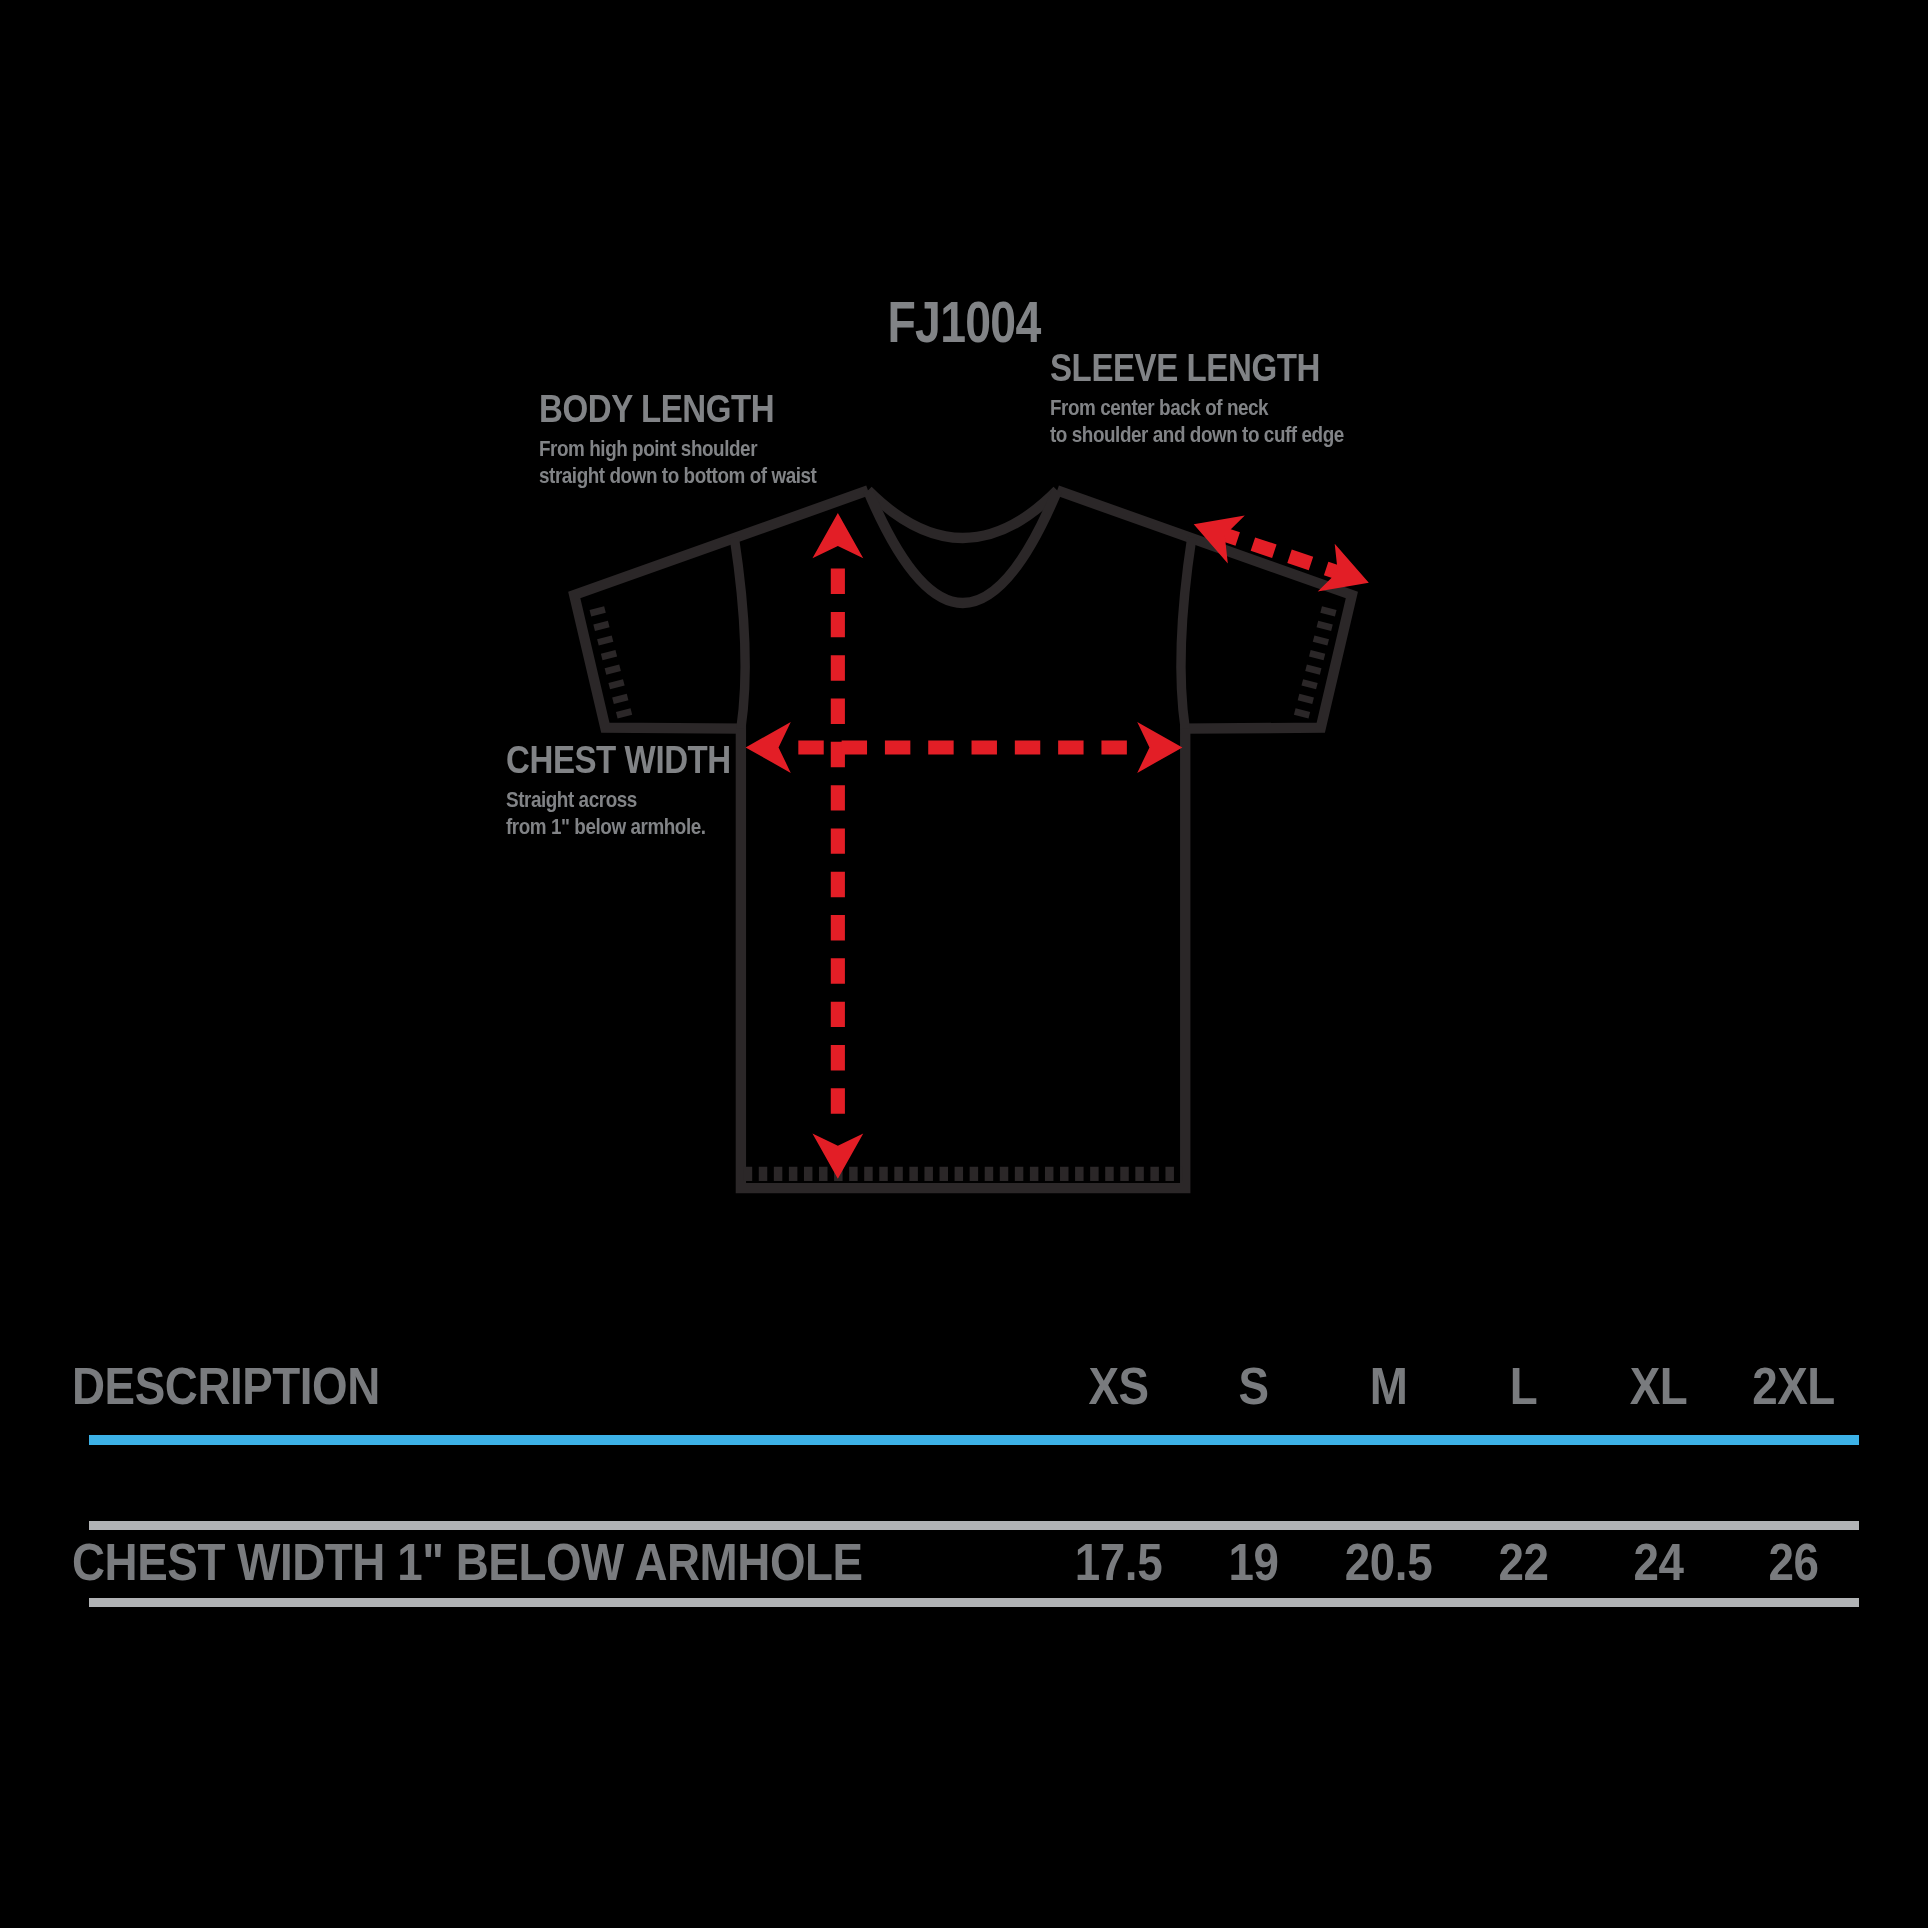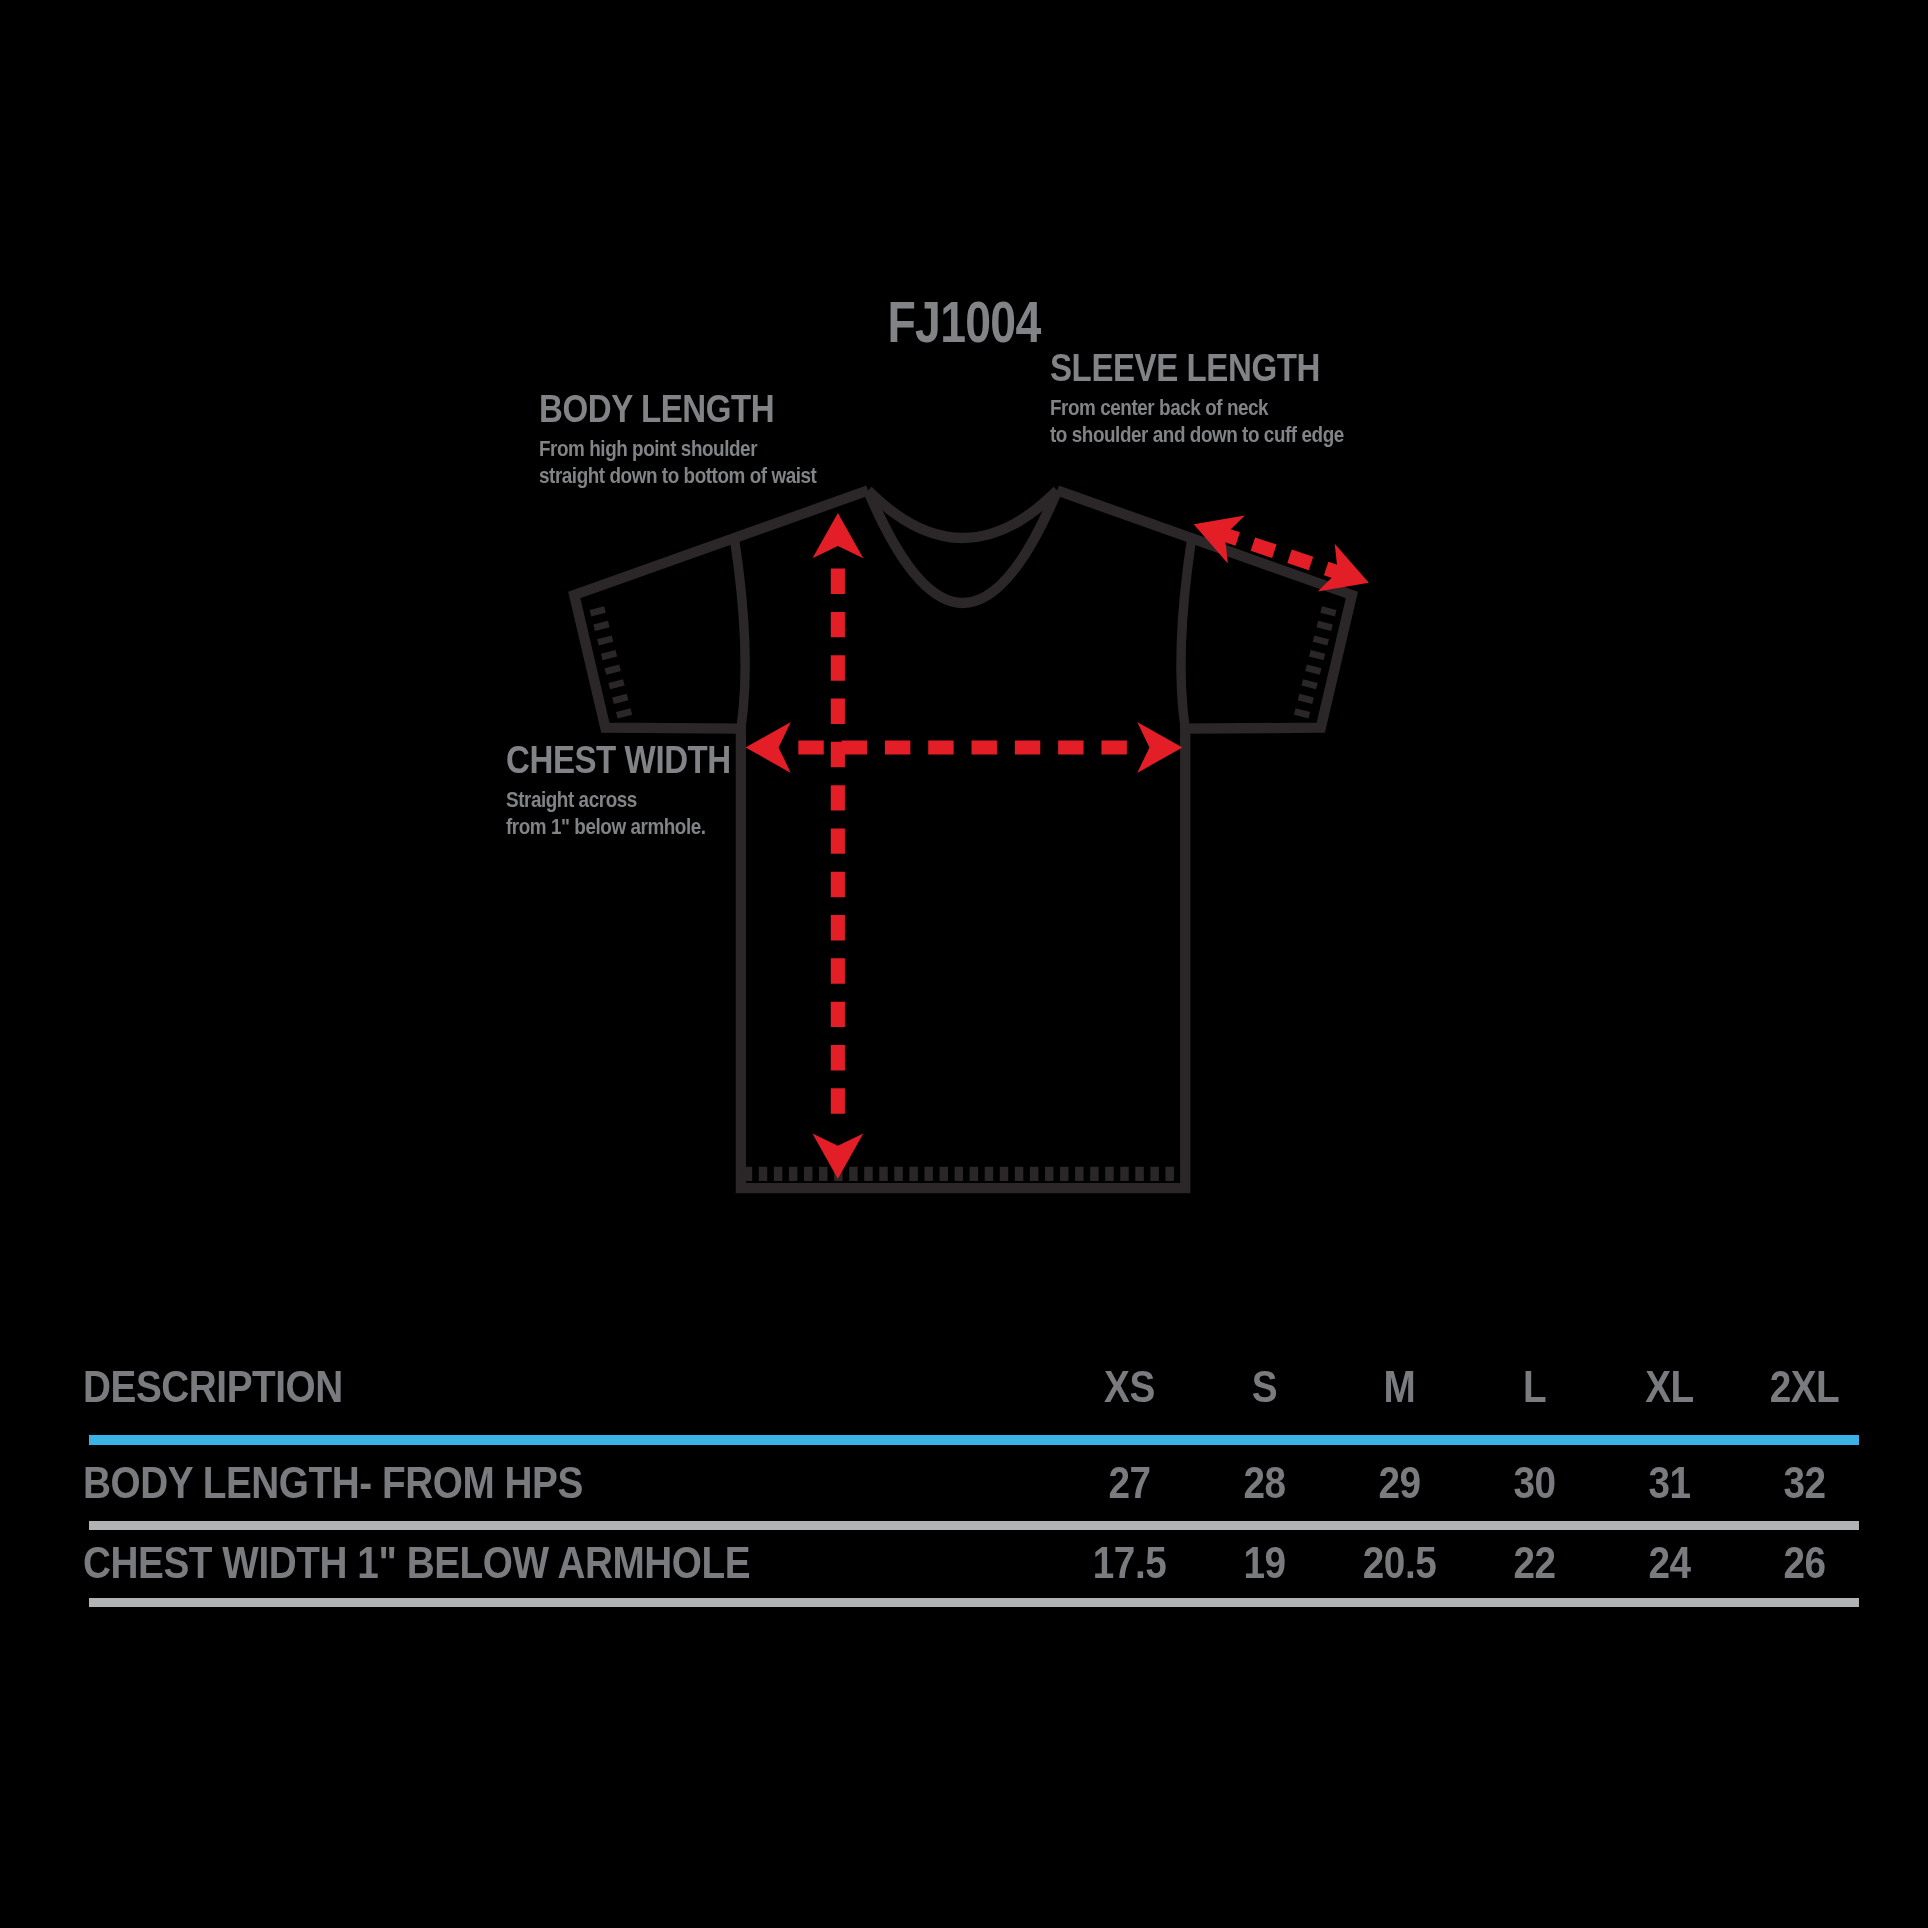--- a/index.html
+++ b/index.html
@@ -25,23 +25,23 @@
 
   .anno{position:absolute;color:var(--gray-text);transform:scaleX(0.87);transform-origin:0 0;}
   .anno .anno-heading{font-size:38px;line-height:40px;margin-bottom:5.6px;letter-spacing:-0.5px;white-space:nowrap;}
   .anno .anno-line{font-size:21.7px;line-height:27px;letter-spacing:-0.5px;white-space:nowrap;}
   .anno-body{left:539px;top:389px;}
   .anno-sleeve{left:1050px;top:348px;}
   .anno-chest{left:506px;top:740px;}
 
   .size-table{position:absolute;left:0;top:0;width:1928px;height:1928px;color:var(--table-text);}
   .t-row{
-    position:absolute;left:83px;display:grid;
+    position:absolute;left:72px;display:grid;
     grid-template-columns:979px repeat(6,135px);
-    font-size:44px;line-height:47px;letter-spacing:-0.5px;white-space:nowrap;
+    font-size:52px;line-height:47px;letter-spacing:-0.5px;white-space:nowrap;
   }
   .t-row .cell{transform:scaleX(0.88);transform-origin:50% 50%;text-align:center;}
   .t-row .cell.desc{transform-origin:0 50%;text-align:left;}
   .t-head{top:1363px;}
   .t-r1{top:1459px;}
   .t-r2{top:1539px;}
   .rule{position:absolute;left:89px;width:1770px;}
   .rule-blue{top:1435px;height:10.4px;background:var(--blue-line);}
   .rule-gray1{top:1521px;height:9.4px;background:var(--divider);}
   .rule-gray2{top:1598px;height:9.4px;background:var(--divider);}
@@ -104,29 +104,20 @@
     <div class="cell">XS</div>
     <div class="cell">S</div>
     <div class="cell">M</div>
     <div class="cell">L</div>
     <div class="cell">XL</div>
     <div class="cell">2XL</div>
   </div>
 
   <div class="rule rule-blue"></div>
 
-  <div class="t-row t-r1">
-    <div class="cell desc">BODY LENGTH- FROM HPS</div>
-    <div class="cell">27</div>
-    <div class="cell">28</div>
-    <div class="cell">29</div>
-    <div class="cell">30</div>
-    <div class="cell">31</div>
-    <div class="cell">32</div>
-  </div>
 
   <div class="rule rule-gray1"></div>
 
   <div class="t-row t-r2">
     <div class="cell desc">CHEST WIDTH 1" BELOW  ARMHOLE</div>
     <div class="cell">17.5</div>
     <div class="cell">19</div>
     <div class="cell">20.5</div>
     <div class="cell">22</div>
     <div class="cell">24</div>

